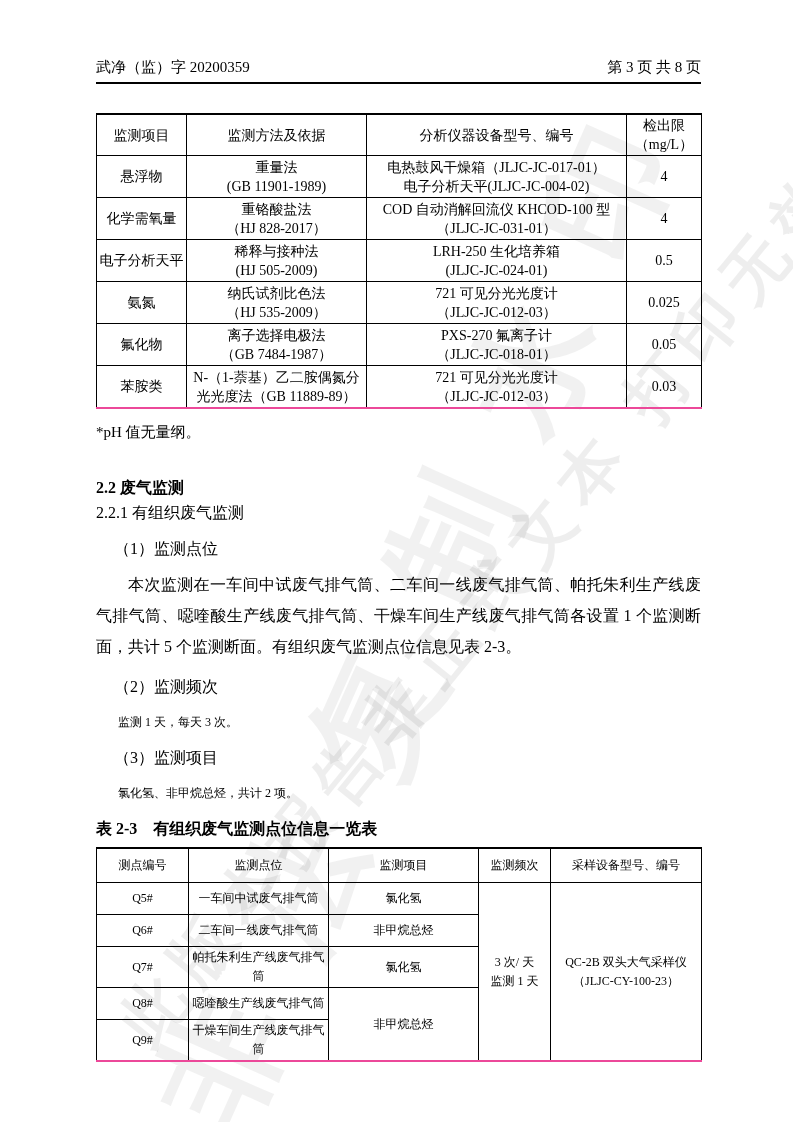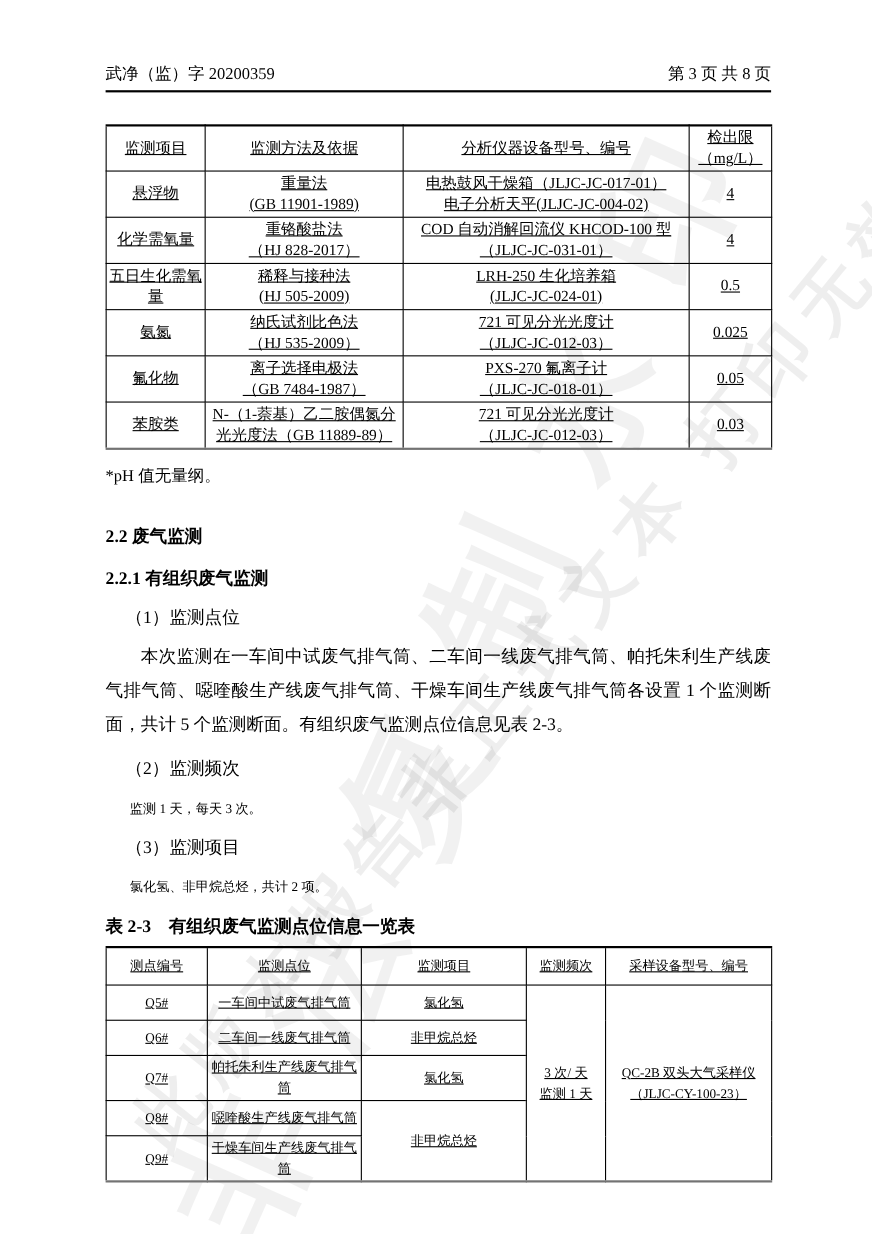--- a/index.html
+++ b/index.html
@@ -28,37 +28,37 @@
   }
   
   .content{position:relative;z-index:1;padding:58px 0 0 96px;width:605px;}
   .pg-header{
     display:flex;justify-content:space-between;align-items:flex-start;
     font-size:15px;
     border-bottom:2px solid #000;
     padding-bottom:5px;
   }
   table{border-collapse:collapse;table-layout:fixed;}
-  .tbl{width:605px;border-top:2px solid #000;border-bottom:2px solid #737373;text-decoration:underline;}
+  .tbl{width:605px;border-top:2px solid #000;border-bottom:2px solid #ec4899;}
   .tbl td{
     border:1px solid #000;
     text-align:center;vertical-align:middle;
     white-space:pre-line;
     padding:1px 2px;
     overflow:hidden;
   }
   .tbl1{margin-top:29px;font-size:14px;line-height:19px;}
   .tbl1 tr.hd td{height:36px;}
   .tbl1 tr.dr td{height:39px;}
   .tbl2{margin-top:7px;font-size:12px;line-height:19px;}
   .tbl2 tr.hd td{height:31px;}
   .tbl2 tr.dr td{height:29px;}
   .note{margin-top:14px;font-size:15px;}
   .h-sec{margin-top:36px;font-size:16px;font-weight:bold;}
-  .h-sub{margin-top:17px;font-size:16px;font-weight:bold;}
+  .h-sub{margin-top:4px;font-size:16px;font-weight:normal;}
   .item-title{margin-top:14px;padding-left:18px;font-size:16px;line-height:22px;}
   .item-text{margin-top:13px;padding-left:22px;font-size:12px;line-height:22px;}
   .para{
     margin:9px 0 2px 0;
     font-size:16px;line-height:31px;
     text-align:justify;text-indent:2em;
   }
   .caption{margin-top:15px;text-align:left;font-size:16px;font-weight:bold;}
 </style>
 </head>
@@ -103,21 +103,21 @@
       </tr>
       <tr class="dr">
         <td>化学需氧量</td>
         <td>重铬酸盐法
 （HJ 828-2017）</td>
         <td>COD 自动消解回流仪 KHCOD-100 型
 （JLJC-JC-031-01）</td>
         <td>4</td>
       </tr>
       <tr class="dr">
-        <td>五日生化需氧量</td>
+        <td>电子分析天平</td>
         <td>稀释与接种法
 (HJ 505-2009)</td>
         <td>LRH-250 生化培养箱
 (JLJC-JC-024-01)</td>
         <td>0.5</td>
       </tr>
       <tr class="dr">
         <td>氨氮</td>
         <td>纳氏试剂比色法
 （HJ 535-2009）</td>

